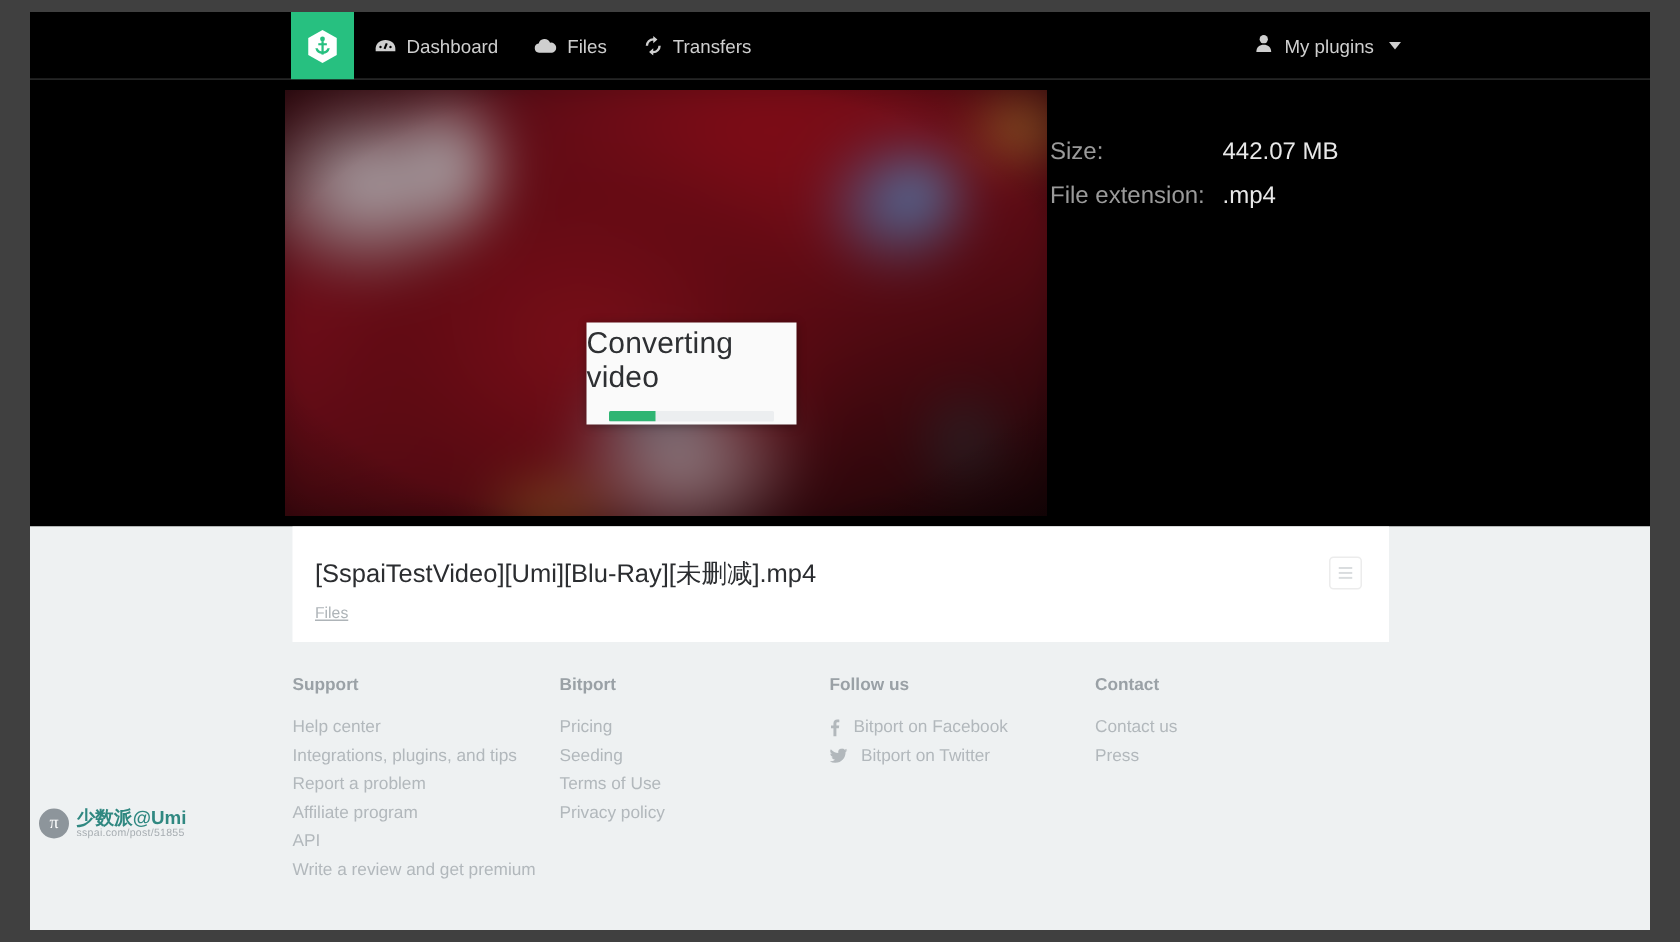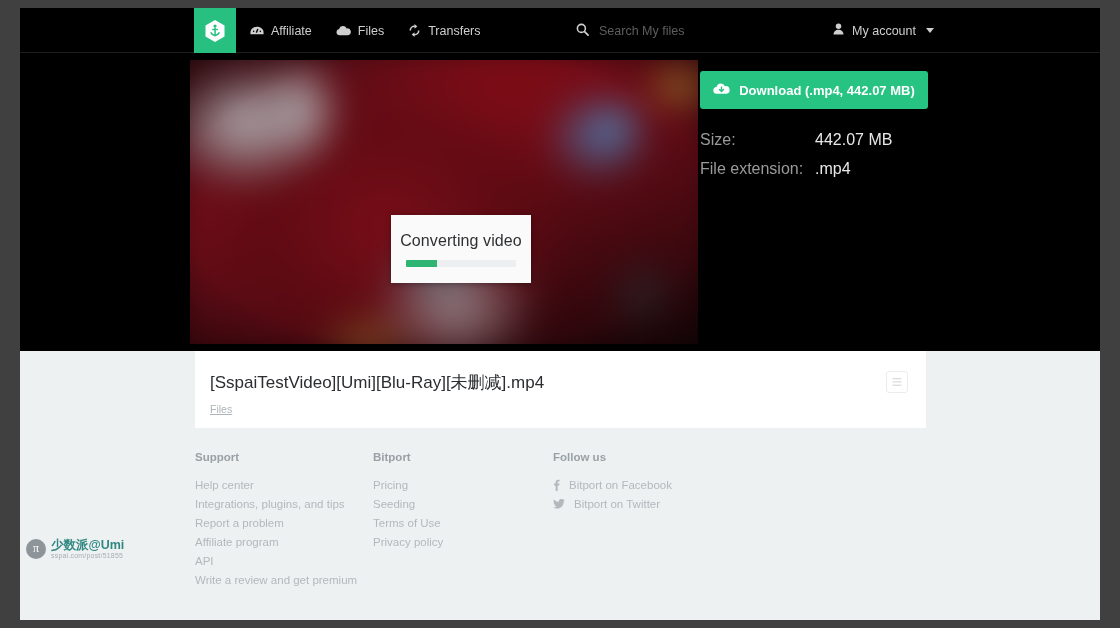--- a/index.html
+++ b/index.html
@@ -157,21 +157,21 @@
     height: 68px;
     background: #fafafa;
     box-shadow: 0 1px 6px rgba(0,0,0,0.35);
     display: flex;
     flex-direction: column;
     align-items: center;
     justify-content: center;
     gap: 10px;
   }
   .modal-title {
-    font-size: 16px;
+    font-size: 20px;
     color: #2e3033;
     letter-spacing: 0.1px;
   }
   .progress-track {
     width: 110px;
     height: 7px;
     background: #eceef0;
     border-radius: 1px;
     overflow: hidden;
   }
@@ -348,21 +348,21 @@
 
       <div class="nav-item">
         <span>
           <svg width="14" height="12" viewBox="0 0 16 12">
             <path d="M8 1 C3.6 1 0.5 4 0.5 7.6 L0.5 9.6 L15.5 9.6 L15.5 7.6 C15.5 4 12.4 1 8 1 Z" fill="#cfcfcf"></path>
             <circle cx="4.2" cy="6.4" r="0.9" fill="#000"></circle>
             <circle cx="11.8" cy="6.4" r="0.9" fill="#000"></circle>
             <rect x="7.2" y="3.4" width="1.6" height="4.6" fill="#000" transform="rotate(22 8 6)"></rect>
           </svg>
         </span>
-        <span>Affiliate</span>
+        <span>Dashboard</span>
       </div>
 
       <div class="nav-item">
         <span>
           <svg width="15" height="11" viewBox="0 0 16 11">
             <path d="M12.9 10.5 H3.6 A3.3 3.3 0 0 1 3.3 3.95 A4.3 4.3 0 0 1 11.4 3.3 A3.2 3.2 0 0 1 12.9 10.5 Z" fill="#cfcfcf"></path>
           </svg>
         </span>
         <span>Files</span>
       </div>
@@ -372,67 +372,49 @@
           <svg width="13" height="13" viewBox="0 0 14 14">
             <path d="M7 1.6 A5.4 5.4 0 0 0 1.6 7 H3.3 A3.7 3.7 0 0 1 7 3.3 V5.2 L10 2.6 L7 0 Z" fill="#cfcfcf"></path>
             <path d="M7 12.4 A5.4 5.4 0 0 0 12.4 7 H10.7 A3.7 3.7 0 0 1 7 10.7 V8.8 L4 11.4 L7 14 Z" fill="#cfcfcf"></path>
           </svg>
         </span>
         <span>Transfers</span>
       </div>
 
     </div>
 
-    <div class="search">
-      <span>
-        <svg width="13" height="13" viewBox="0 0 14 14">
-          <circle cx="5.8" cy="5.8" r="4.3" fill="none" stroke="#cfcfcf" stroke-width="1.7"></circle>
-          <line x1="9.2" y1="9.2" x2="13" y2="13" stroke="#cfcfcf" stroke-width="1.9" stroke-linecap="round"></line>
-        </svg>
-      </span>
-      <input type="text" placeholder="Search My files" style="">
-    </div>
 
     <div class="account">
       <span>
         <svg width="11" height="12" viewBox="0 0 12 13">
           <circle cx="6" cy="3.4" r="3" fill="#cfcfcf"></circle>
           <path d="M0.6 12.6 C0.6 9.2 3 7.4 6 7.4 C9 7.4 11.4 9.2 11.4 12.6 Z" fill="#cfcfcf"></path>
         </svg>
       </span>
-      <span>My account</span>
+      <span>My plugins</span>
       <span class="caret"></span>
     </div>
 
   </div>
 
   <div class="hero">
 
     <div class="thumb">
       <div class="thumb-art"></div>
       <div class="thumb-vignette"></div>
     </div>
 
     <div class="modal">
       <div class="modal-title">Converting video</div>
       <div class="progress-track">
         <div class="progress-fill" id="progress-fill" style="width: 28%;"></div>
       </div>
     </div>
 
     <div class="dl-panel">
-      <button class="dl-button">
-        <span>
-          <svg width="17" height="13" viewBox="0 0 18 13">
-            <path d="M14.3 12 H4.1 A3.6 3.6 0 0 1 3.8 4.8 A4.7 4.7 0 0 1 12.7 4.1 A3.5 3.5 0 0 1 14.3 12 Z" fill="#ffffff"></path>
-            <path d="M9 5.2 L9 9.2 M6.9 7.6 L9 9.8 L11.1 7.6" stroke="#27c382" stroke-width="1.5" fill="none" stroke-linecap="round" stroke-linejoin="round"></path>
-          </svg>
-        </span>
-        <span>Download (.mp4, 442.07 MB)</span>
-      </button>
 
       <div class="meta">
         <div class="meta-row">
           <span class="meta-key">Size:</span>
           <span class="meta-val">442.07 MB</span>
         </div>
         <div class="meta-row">
           <span class="meta-key">File extension:</span>
           <span class="meta-val">.mp4</span>
         </div>
@@ -505,20 +487,29 @@
           <span>Bitport on Facebook</span>
         </div>
         <div class="flink">
           <svg width="12" height="10" viewBox="0 0 13 11">
             <path d="M13 1.3 a5.2 5.2 0 0 1 -1.5 0.42 A2.65 2.65 0 0 0 12.65 0.2 a5.3 5.3 0 0 1 -1.68 0.64 A2.65 2.65 0 0 0 6.4 3.27 A7.5 7.5 0 0 1 0.9 0.48 A2.65 2.65 0 0 0 1.72 4.02 A2.6 2.6 0 0 1 0.52 3.7 v0.03 a2.65 2.65 0 0 0 2.12 2.6 a2.7 2.7 0 0 1 -1.2 0.05 a2.65 2.65 0 0 0 2.48 1.84 A5.33 5.33 0 0 1 0 9.32 a7.5 7.5 0 0 0 4.09 1.2 c4.9 0 7.58 -4.06 7.58 -7.58 l -0.01 -0.35 A5.4 5.4 0 0 0 13 1.3 Z" fill="#b2b8bc"></path>
           </svg>
           <span>Bitport on Twitter</span>
         </div>
       </div>
 
+      <div class="fcol">
+        <h4>Contact</h4>
+        <div class="flink">
+            <span>Contact us</span>
+          </div>
+        <div class="flink">
+            <span>Press</span>
+          </div>
+      </div>
 
     </div>
 
     <div class="watermark">
       <div class="wm-badge">π</div>
       <div class="wm-text">
         <div class="wm-main">少数派@Umi</div>
         <div class="wm-sub">sspai.com/post/51855</div>
       </div>
     </div>

